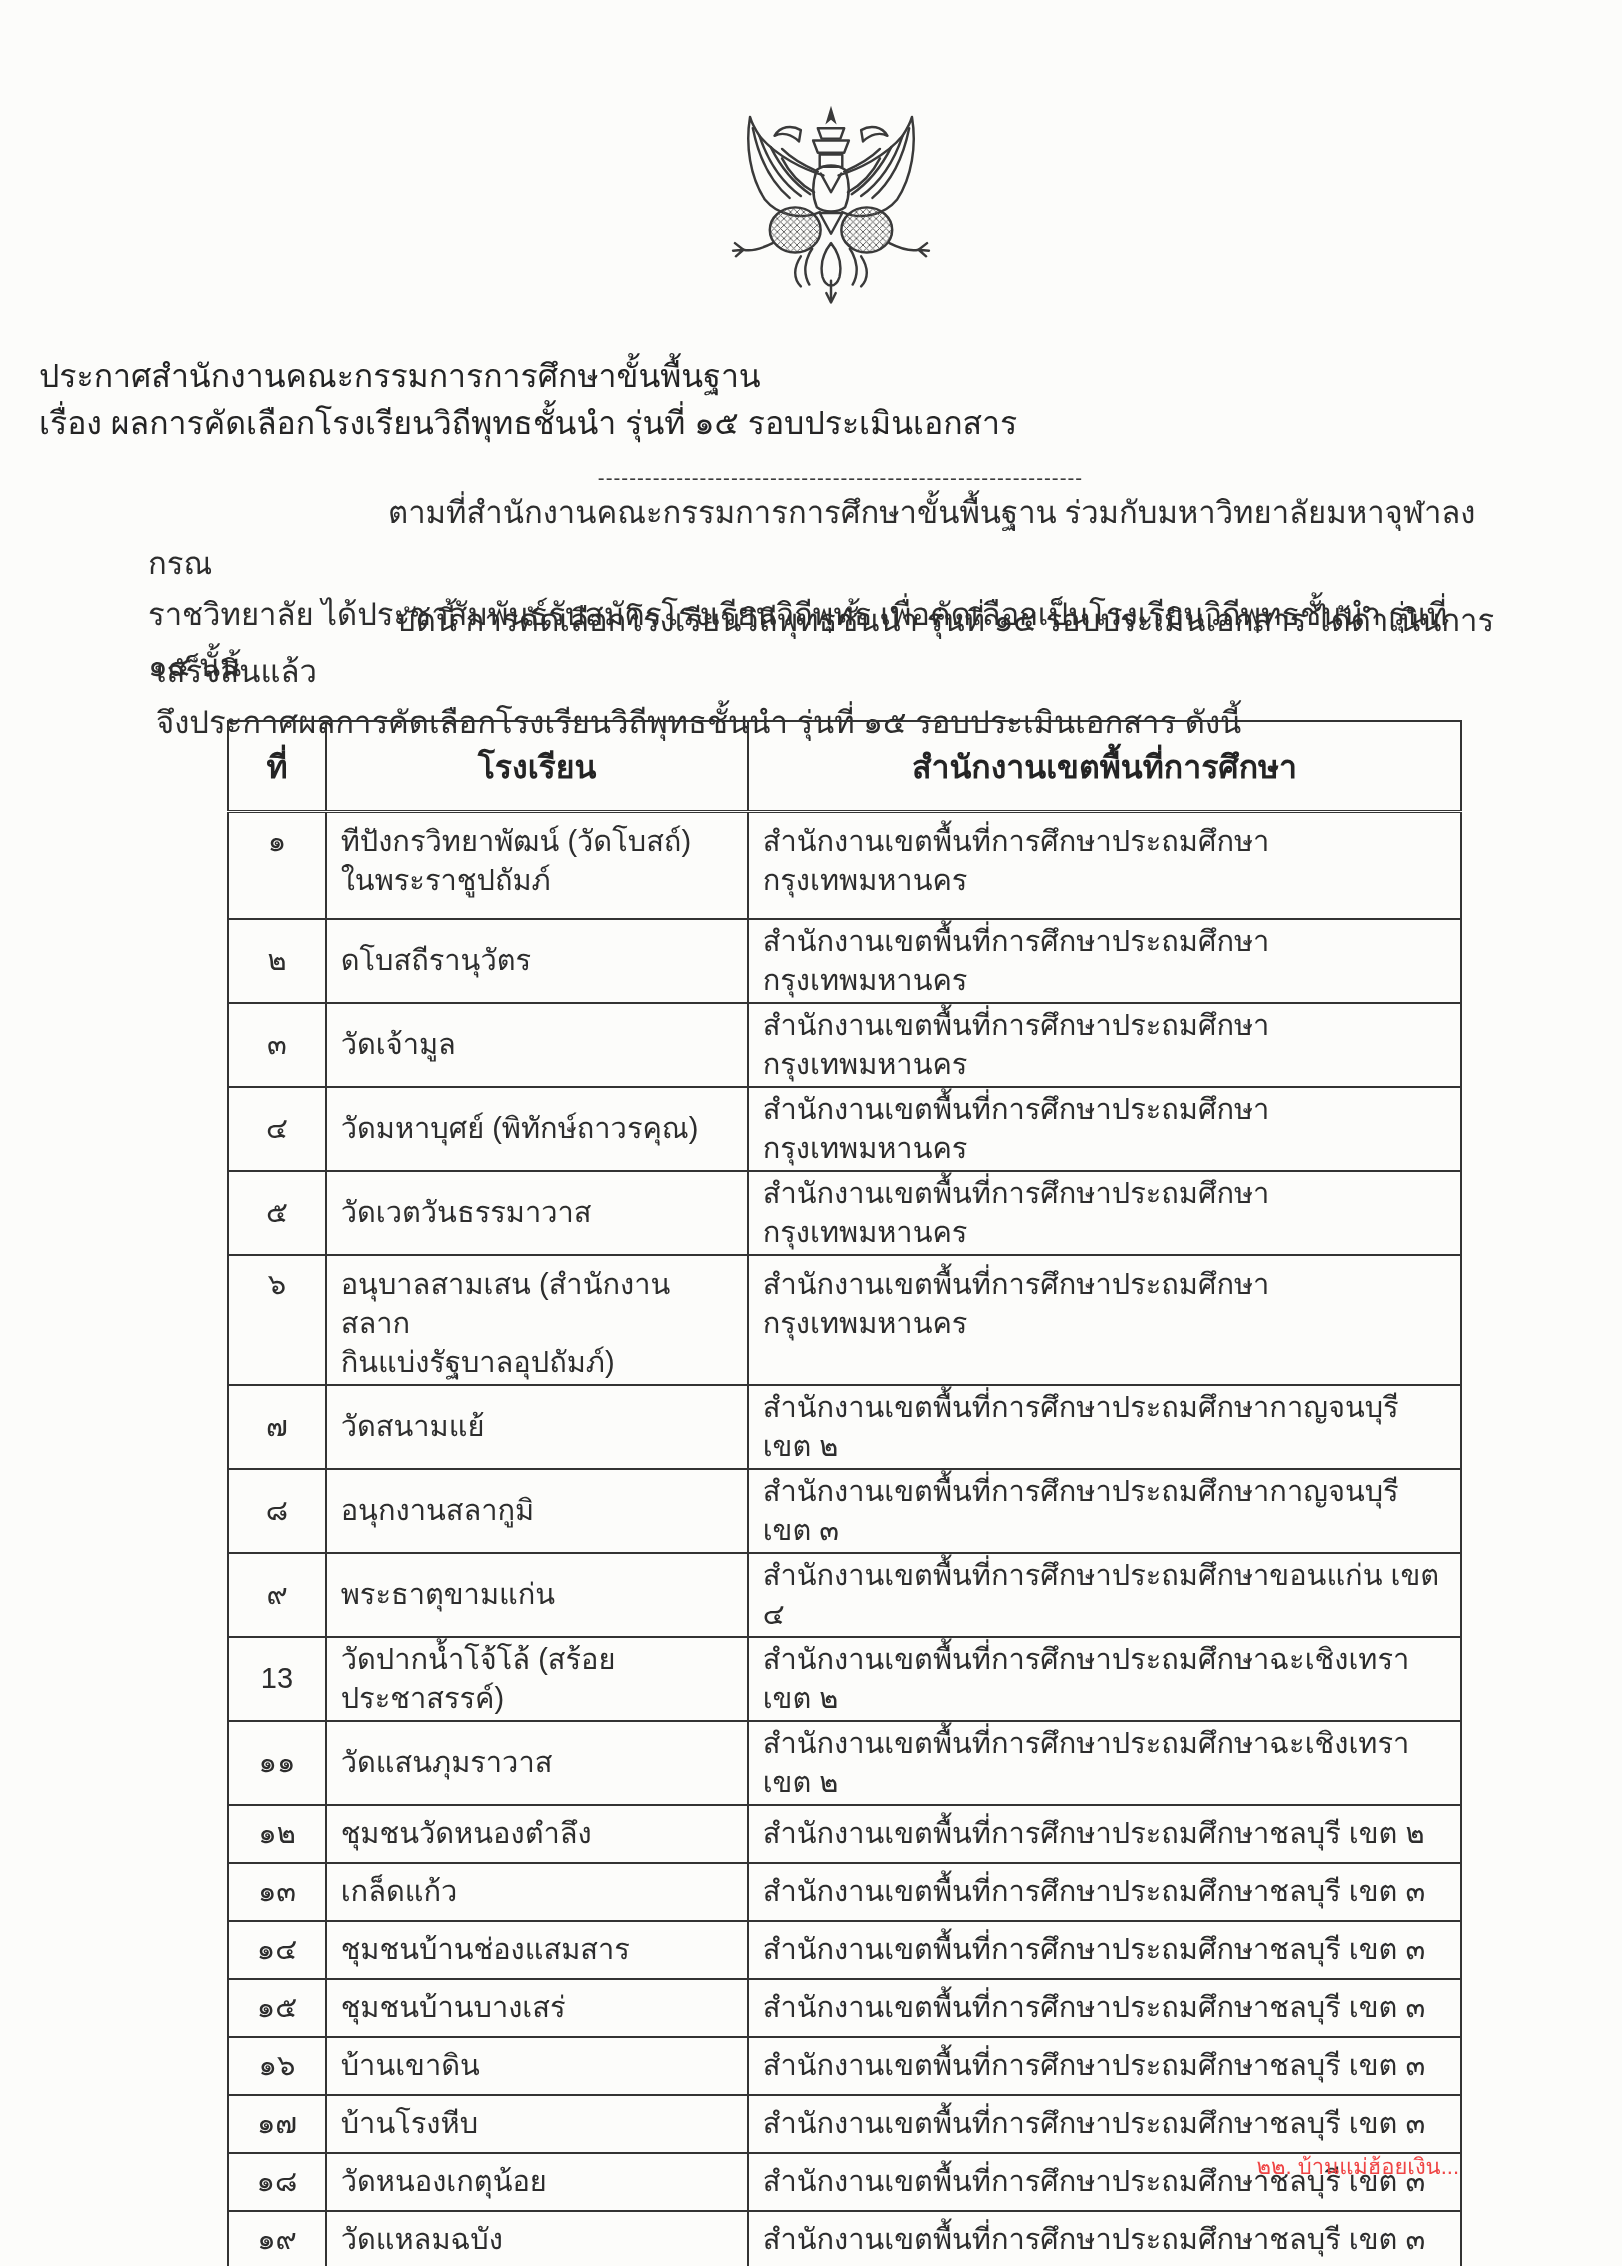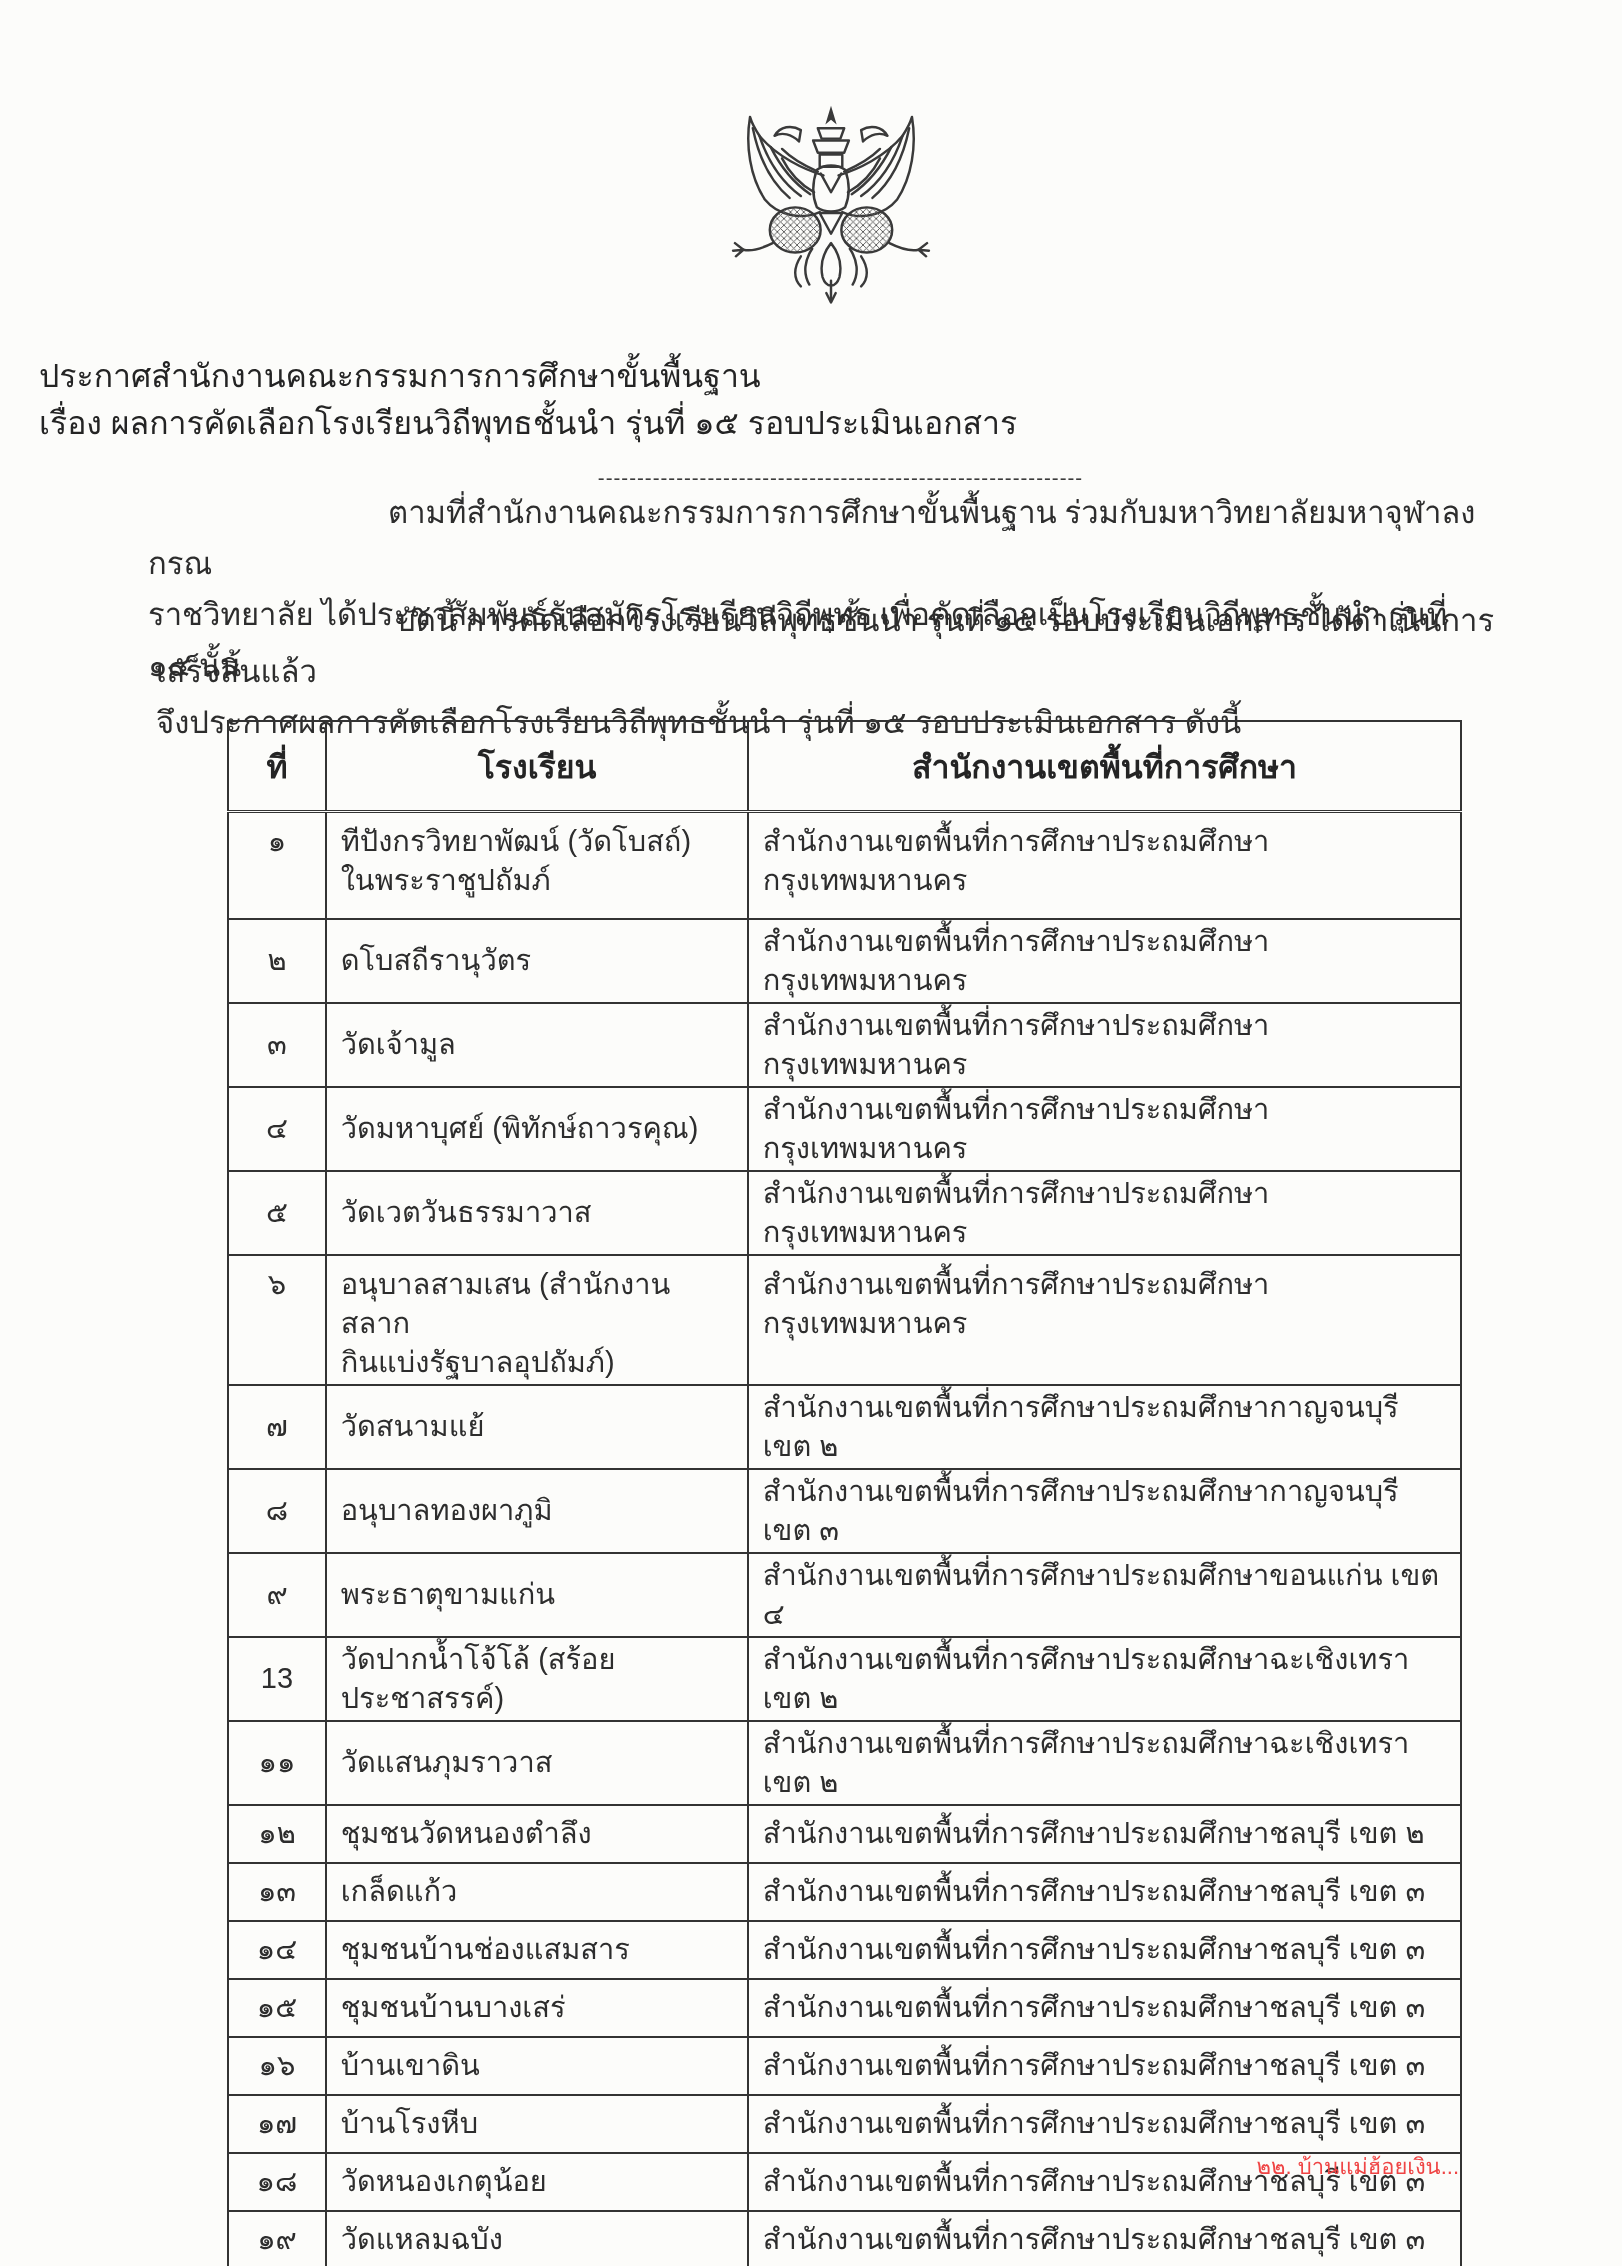--- a/index.html
+++ b/index.html
@@ -167,21 +167,21 @@
 กินแบ่งรัฐบาลอุปถัมภ์)</td>
             <td class="c2">สำนักงานเขตพื้นที่การศึกษาประถมศึกษากรุงเทพมหานคร</td>
           </tr>
           <tr>
             <td class="c0">๗</td>
             <td class="c1">วัดสนามแย้</td>
             <td class="c2">สำนักงานเขตพื้นที่การศึกษาประถมศึกษากาญจนบุรี เขต ๒</td>
           </tr>
           <tr>
             <td class="c0">๘</td>
-            <td class="c1">อนุบาลทองผาภูมิ</td>
+            <td class="c1">อนุกงานสลากูมิ</td>
             <td class="c2">สำนักงานเขตพื้นที่การศึกษาประถมศึกษากาญจนบุรี เขต ๓</td>
           </tr>
           <tr>
             <td class="c0">๙</td>
             <td class="c1">พระธาตุขามแก่น</td>
             <td class="c2">สำนักงานเขตพื้นที่การศึกษาประถมศึกษาขอนแก่น เขต ๔</td>
           </tr>
           <tr>
             <td class="c0">13</td>
             <td class="c1">วัดปากน้ำโจ้โล้ (สร้อยประชาสรรค์)</td>

